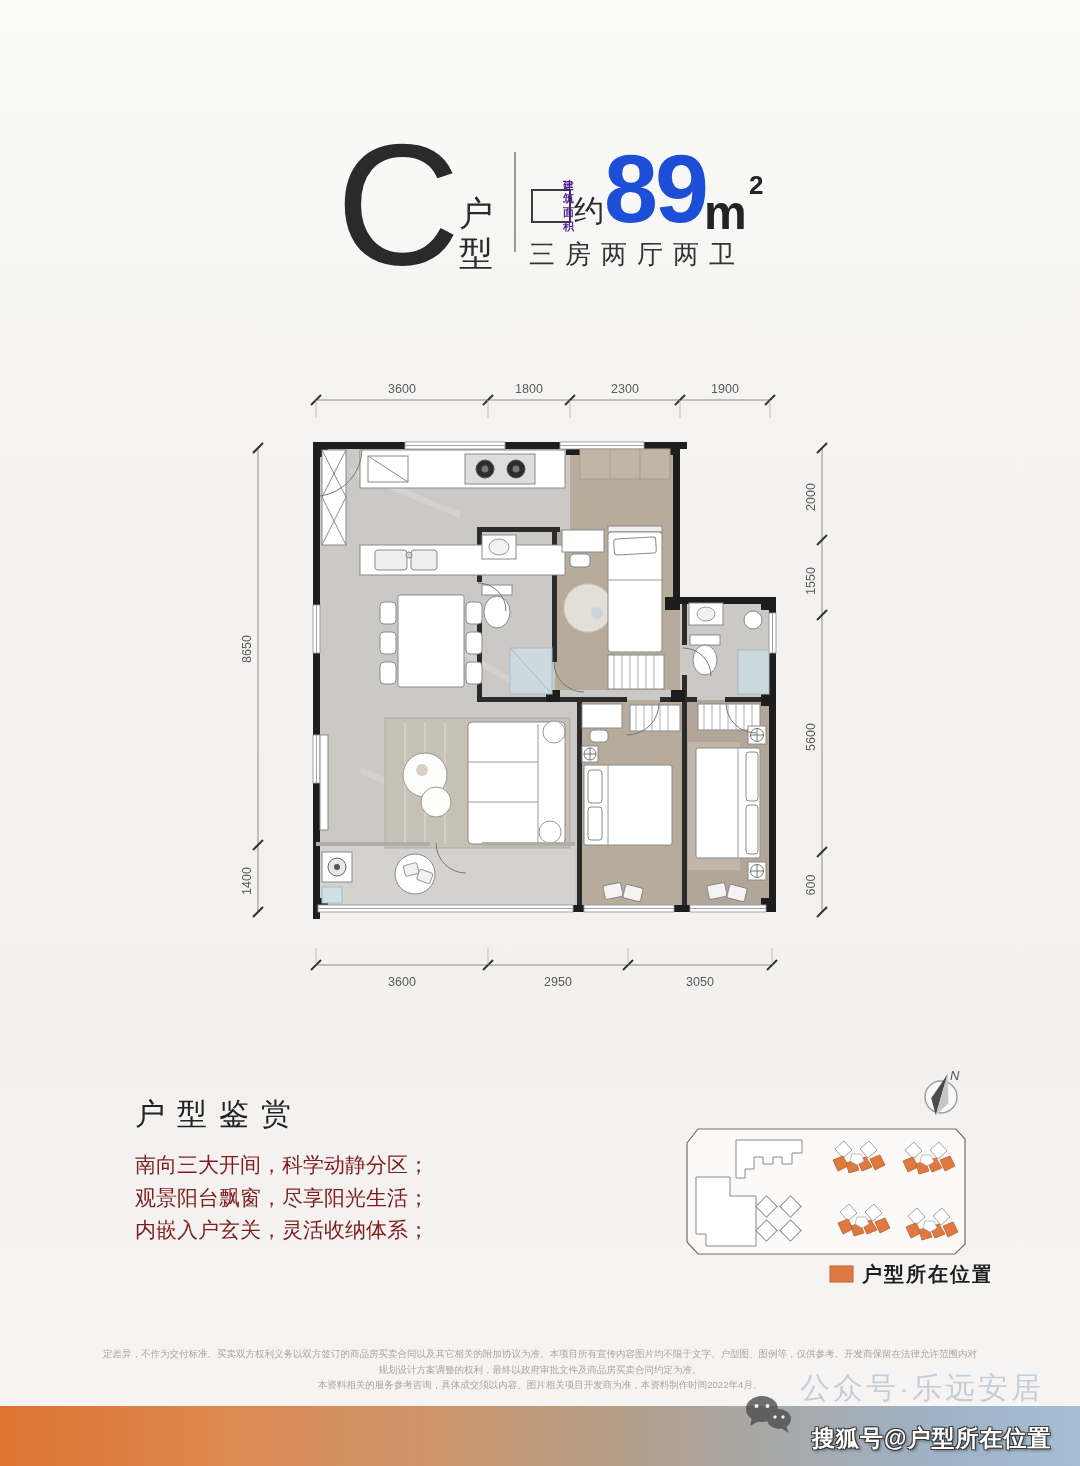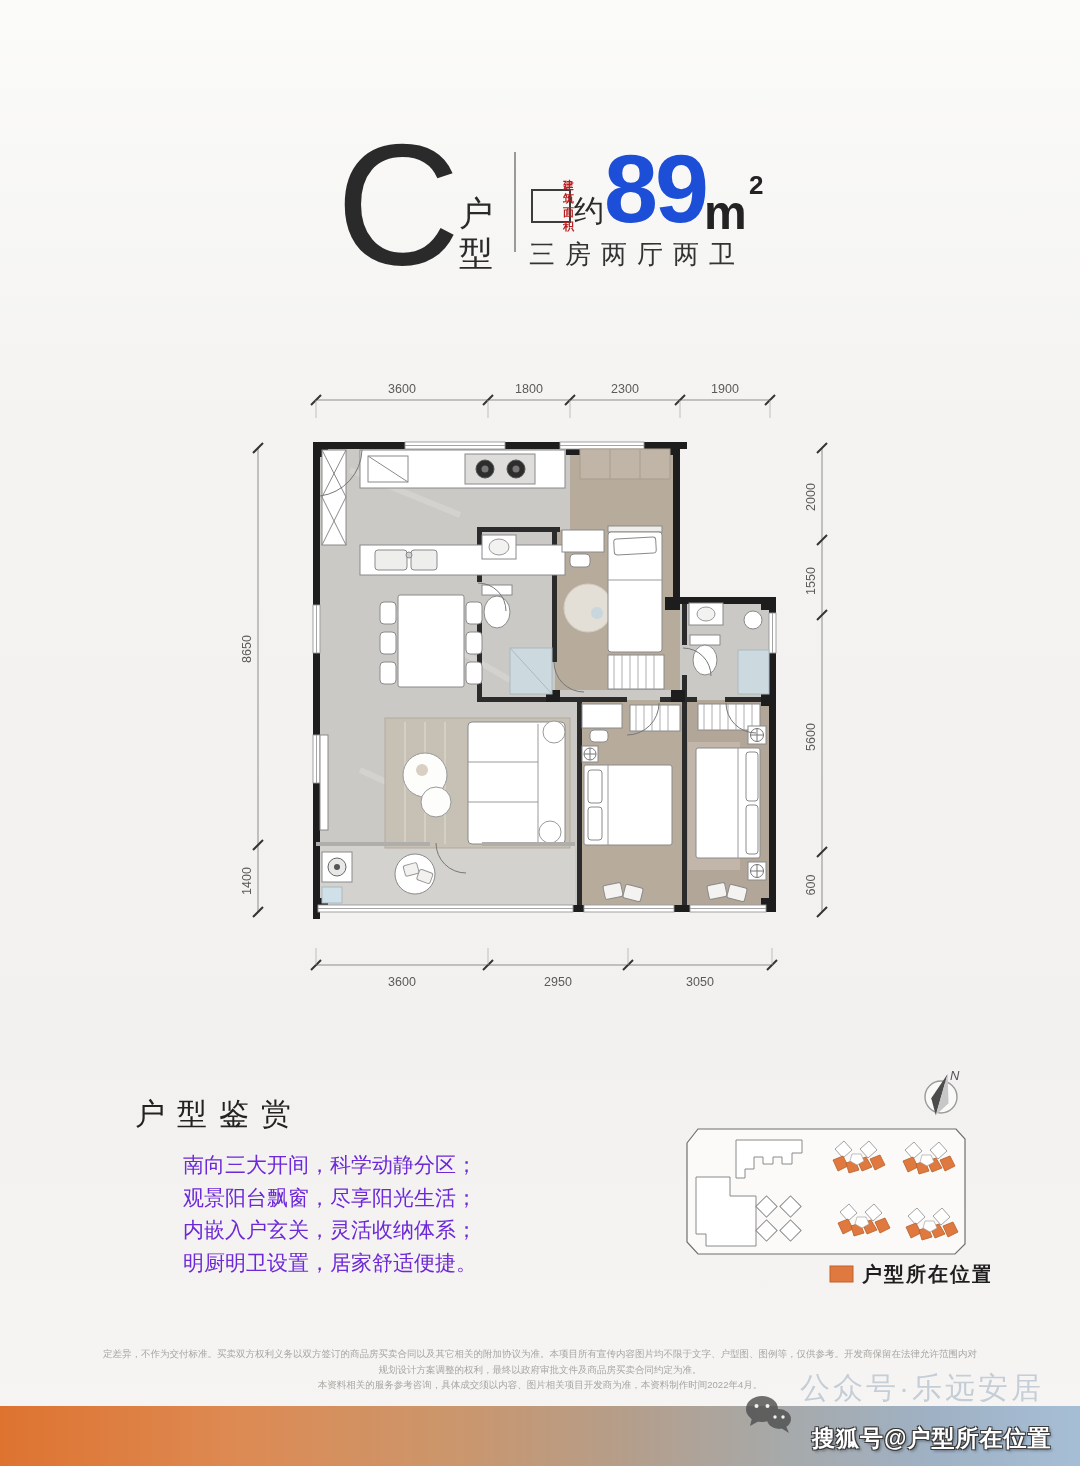--- a/index.html
+++ b/index.html
@@ -9,30 +9,30 @@
     font-family:"Liberation Sans","DejaVu Sans",sans-serif;
     -webkit-font-smoothing:antialiased;
   }
   .abs{position:absolute;}
   
   .unit-letter{left:336px;top:118px;font-size:172px;line-height:1;font-weight:400;color:#2a2a2a;letter-spacing:-4px;}
   .unit-type{left:456px;top:193px;width:40px;text-align:center;color:#2a2a2a;}
   .unit-type div{font-size:34px;line-height:1.18;font-weight:500;}
   .hdr-divider{left:514px;top:152px;width:2px;height:100px;background:#9a9a9a;}
   .area-stamp{left:531px;top:189px;width:34px;height:34px;border:2px solid #3c3c3c;box-sizing:border-box;
-    display:flex;flex-direction:column;justify-content:center;align-items:center;color:#b91c1c;padding-left:36px;}
+    display:flex;flex-direction:column;justify-content:center;align-items:center;color:#4c1d95;padding-left:36px;}
   .area-stamp div{font-size:11px;line-height:1.25;font-weight:700;letter-spacing:1px;}
   .area-approx{left:574px;top:191px;font-size:30px;color:#2a2a2a;font-weight:500;}
   .area-value{left:604px;top:140px;font-size:97px;line-height:1;font-weight:700;color:#1d4ed8;letter-spacing:-3px;}
   .area-unit{left:704px;top:189px;font-size:48px;font-weight:700;color:#232323;line-height:1;}
   .area-sup{left:749px;top:170px;font-size:26px;font-weight:700;color:#232323;}
   .rooms-line{left:529px;top:237px;font-size:26px;letter-spacing:10px;color:#333;font-weight:500;white-space:nowrap;font-family:Liberation Serif, serif;}
   
   .appr-title{left:135px;top:1094px;font-size:30px;font-weight:400;letter-spacing:12px;color:#222;}
-  .appr-lines{left:135px;top:1149px;width:340px;font-size:21px;line-height:32.5px;color:#6d28d9;font-weight:500;margin-left:48px;}
+  .appr-lines{left:135px;top:1149px;width:340px;font-size:21px;line-height:32.5px;color:#7f1d1d;font-weight:500;}
   
   .disclaimer{left:100px;top:1346px;width:880px;text-align:center;color:#a8a6a2;font-size:9.5px;line-height:15.5px;}
   
   .grad-band{left:0;top:1406px;width:1080px;height:60px;
     background:linear-gradient(90deg,#de7330 0%,#dd8a53 22%,#cb966c 42%,#b49e8b 58%,#a7a9a9 72%,#9fb1c4 86%,#a6bed5 100%);}
   .wechat-mark{left:800px;top:1368px;font-size:30px;color:#c3ccd5;letter-spacing:3px;opacity:.95;
     text-shadow:0 0 2px rgba(255,255,255,.5);white-space:nowrap;}
   .sohu-mark{left:812px;top:1423px;font-size:23px;font-weight:700;color:#fff;letter-spacing:1px;white-space:nowrap;
     text-shadow:-1px -1px 0 #3a3a3a,1px -1px 0 #3a3a3a,-1px 1px 0 #3a3a3a,1px 1px 0 #3a3a3a,2px 2px 3px rgba(0,0,0,.45);}
   svg text{font-family:"Liberation Sans","DejaVu Sans",sans-serif;}
@@ -334,21 +334,20 @@
     <text x="605" y="387" text-anchor="middle" transform="rotate(-90 605 387)">5600</text>
     <text x="605" y="535" text-anchor="middle" transform="rotate(-90 605 535)">600</text>
   </g>
 </svg>
 
 <div class="abs appr-title">户型鉴赏</div>
 <div class="abs appr-lines">
   <div>南向三大开间，科学动静分区；</div>
   <div>观景阳台飘窗，尽享阳光生活；</div>
   <div>内嵌入户玄关，灵活收纳体系；</div>
-  <div>明厨明卫设置，居家舒适便捷。</div>
 </div>
 
 <svg class="abs" style="left:670px;top:1040px;" width="320" height="250" viewBox="0 0 320 250">
   <defs>
     <g id="cluster">
       <polygon points="-22,-9 -13,-17 -5,-8 -14,0" fill="#ffffff" stroke="#8a8a8a" stroke-width="0.8"></polygon>
       <polygon points="3,-9 12,-17 20,-8 11,0" fill="#ffffff" stroke="#8a8a8a" stroke-width="0.8"></polygon>
       <polygon points="-24,2 -14,-2 -9,8 -19,13" fill="#e0793f" stroke="#b55f28" stroke-width="0.8"></polygon>
       <polygon points="-11,5 -2,2 2,12 -8,15" fill="#e0793f" stroke="#b55f28" stroke-width="0.8"></polygon>
       <polygon points="0,2 9,-1 15,9 5,13" fill="#e0793f" stroke="#b55f28" stroke-width="0.8"></polygon>

